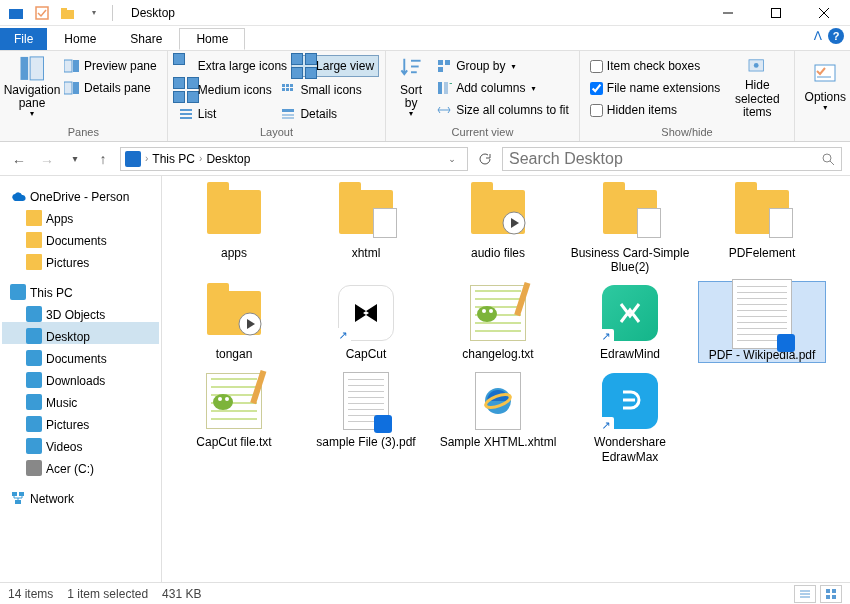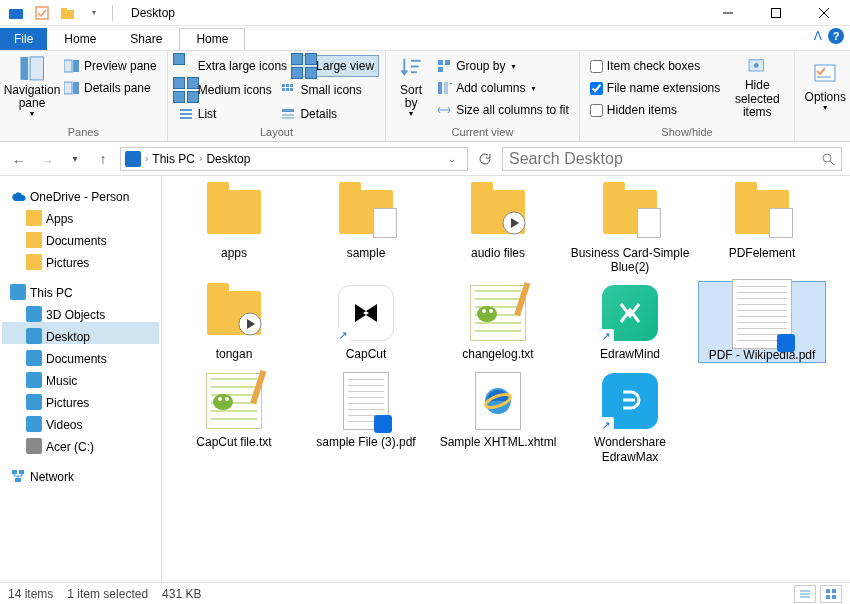--- a/index.html
+++ b/index.html
@@ -414,20 +414,24 @@
         <div class="tree-item child selected">
           <div class="tree-ic pc-ic"></div>
           <span>Desktop</span>
         </div>
         <div class="tree-item child">
           <div class="tree-ic pc-ic"></div>
           <span>Documents</span>
         </div>
         <div class="tree-item child">
           <div class="tree-ic pc-ic"></div>
+          <span>Downloads</span>
+        </div>
+        <div class="tree-item child">
+          <div class="tree-ic pc-ic"></div>
           <span>Music</span>
         </div>
         <div class="tree-item child">
           <div class="tree-ic pc-ic"></div>
           <span>Pictures</span>
         </div>
         <div class="tree-item child">
           <div class="tree-ic pc-ic"></div>
           <span>Videos</span>
         </div>
@@ -453,21 +457,21 @@
               <div class="icon-folder"></div>
             </div>
             <div class="label">apps</div>
           </div>
           <div class="item">
             <div class="thumb">
               <div class="icon-folder">
                 <div class="overlay-doc"></div>
               </div>
             </div>
-            <div class="label">sample</div>
+            <div class="label">xhtml</div>
           </div>
           <div class="item">
             <div class="thumb">
               <div class="icon-folder">
                 <svg style="position:absolute;right:-2px;bottom:-2px" width="26" height="26">
                   <circle cx="13" cy="13" r="11" fill="#fff" stroke="#888"></circle>
                   <polygon points="10,8 10,18 18,13" fill="#444"></polygon>
                 </svg>
               </div>
             </div>

